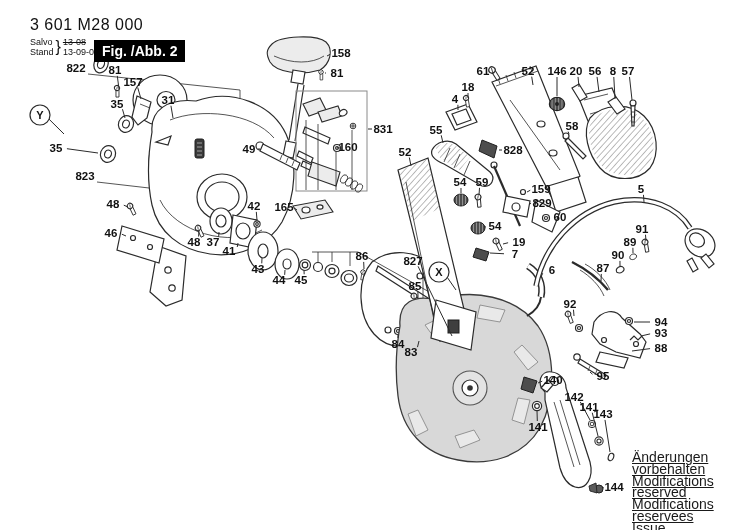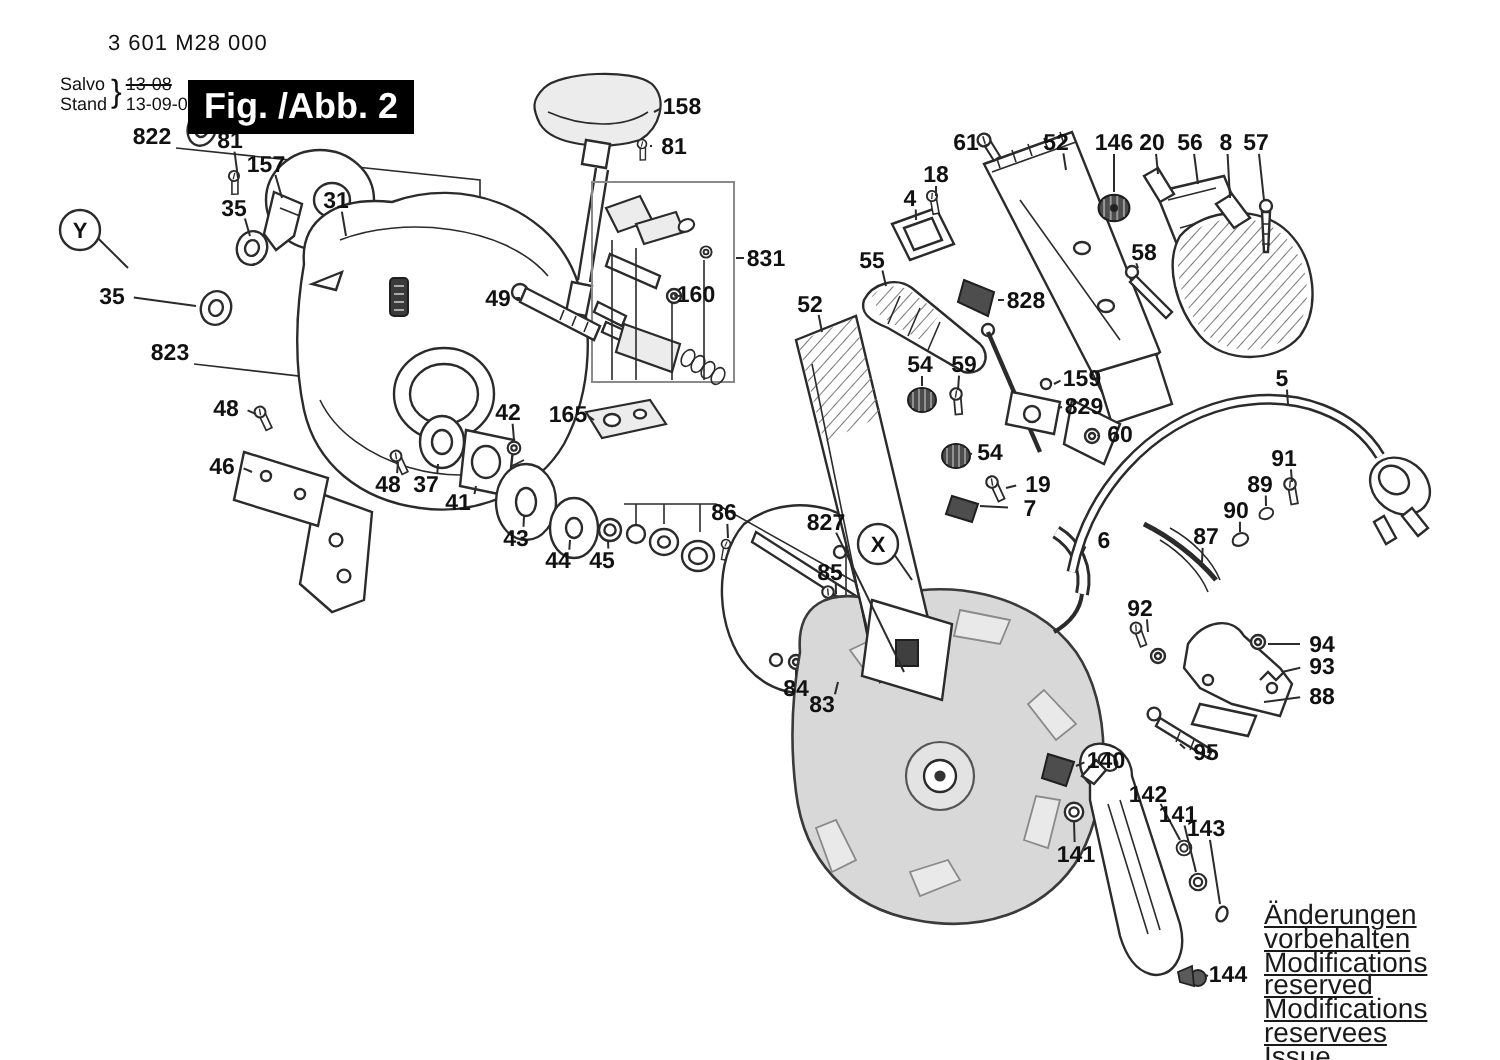--- a/index.html
+++ b/index.html
@@ -6,25 +6,25 @@
   #page{position:relative;width:750px;height:530px;background:#ffffff;overflow:hidden;
         font-family:"Liberation Sans",sans-serif;}
   #art{position:absolute;left:0;top:0;width:750px;height:530px;}
   .ln{fill:none;stroke:#2b2b2b;stroke-width:1.2;}
   .thin{stroke-width:0.8;}
   .fw{fill:#ffffff;stroke:#2b2b2b;stroke-width:1.2;}
   .fl{fill:#ececec;stroke:#2b2b2b;stroke-width:1.1;}
   .fd{fill:#4d4d4d;stroke:#1f1f1f;stroke-width:1;}
   .fg{fill:#d8d8d8;stroke:#3a3a3a;stroke-width:1.3;}
   .hdr{position:absolute;color:#111;}
-  #part-number{left:30px;top:16px;font-size:11px;letter-spacing:0.5px;margin-left:24px;}
+  #part-number{left:30px;top:16px;font-size:16px;letter-spacing:0.5px;}
   #stand-issue{left:30px;top:37px;font-size:9px;line-height:10px;display:flex;align-items:center;gap:2px;}
   #stand-issue .brace{font-size:16px;font-weight:400;line-height:18px;}
   .strike{text-decoration:line-through;}
-  #fig-box{left:94px;top:40px;background:#000;color:#fff;font-weight:bold;font-size:18px;
+  #fig-box{left:94px;top:40px;background:#000;color:#fff;font-weight:bold;font-size:14px;
            padding:3px 8px 3px 8px;}
   #footer-notes{position:absolute;left:632px;top:452px;font-size:14px;line-height:11.8px;color:#1a1a1a;text-decoration:underline;}
   .lbl{font-family:"Liberation Sans",sans-serif;font-weight:bold;font-size:11.5px;fill:#111;}
   .mk{font-family:"Liberation Sans",sans-serif;font-weight:bold;font-size:11px;fill:#111;}
 </style>
 </head>
 <body>
 
 <div id="page">
 

